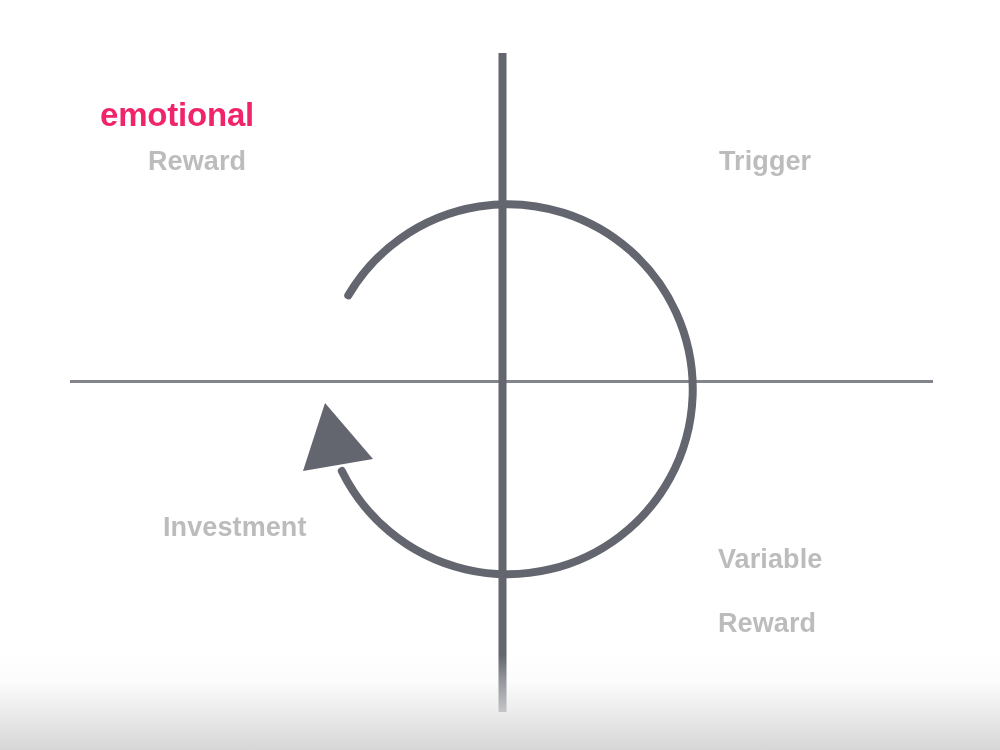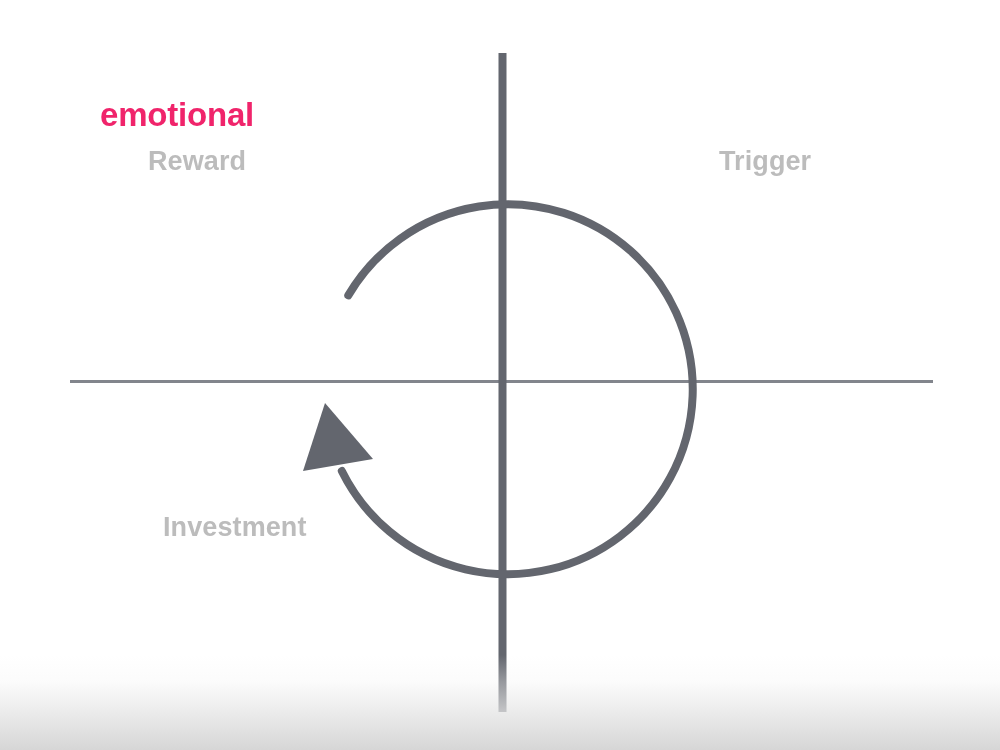--- a/index.html
+++ b/index.html
@@ -106,16 +106,20 @@
   </svg>
 
   <div class="quad-label" id="label-emotional" style="color:#f0246b;">emotional</div>
 
   <div class="quad-label" id="label-trigger" style="color:#bcbcbc;">Reward</div>
 
   <div class="quad-label" id="label-action" style="color:#bcbcbc;">Trigger</div>
 
   <div class="quad-label" id="label-investment" style="color:#bcbcbc;margin-left:16px;">Investment</div>
 
+  <div id="label-variable-reward" class="quad-label" style="color:#bcbcbc;">
+    <div>Variable</div>
+    <div>Reward</div>
+  </div>
 
   <div id="bottom-fade"></div>
 
 </div>
 
 </body></html>

